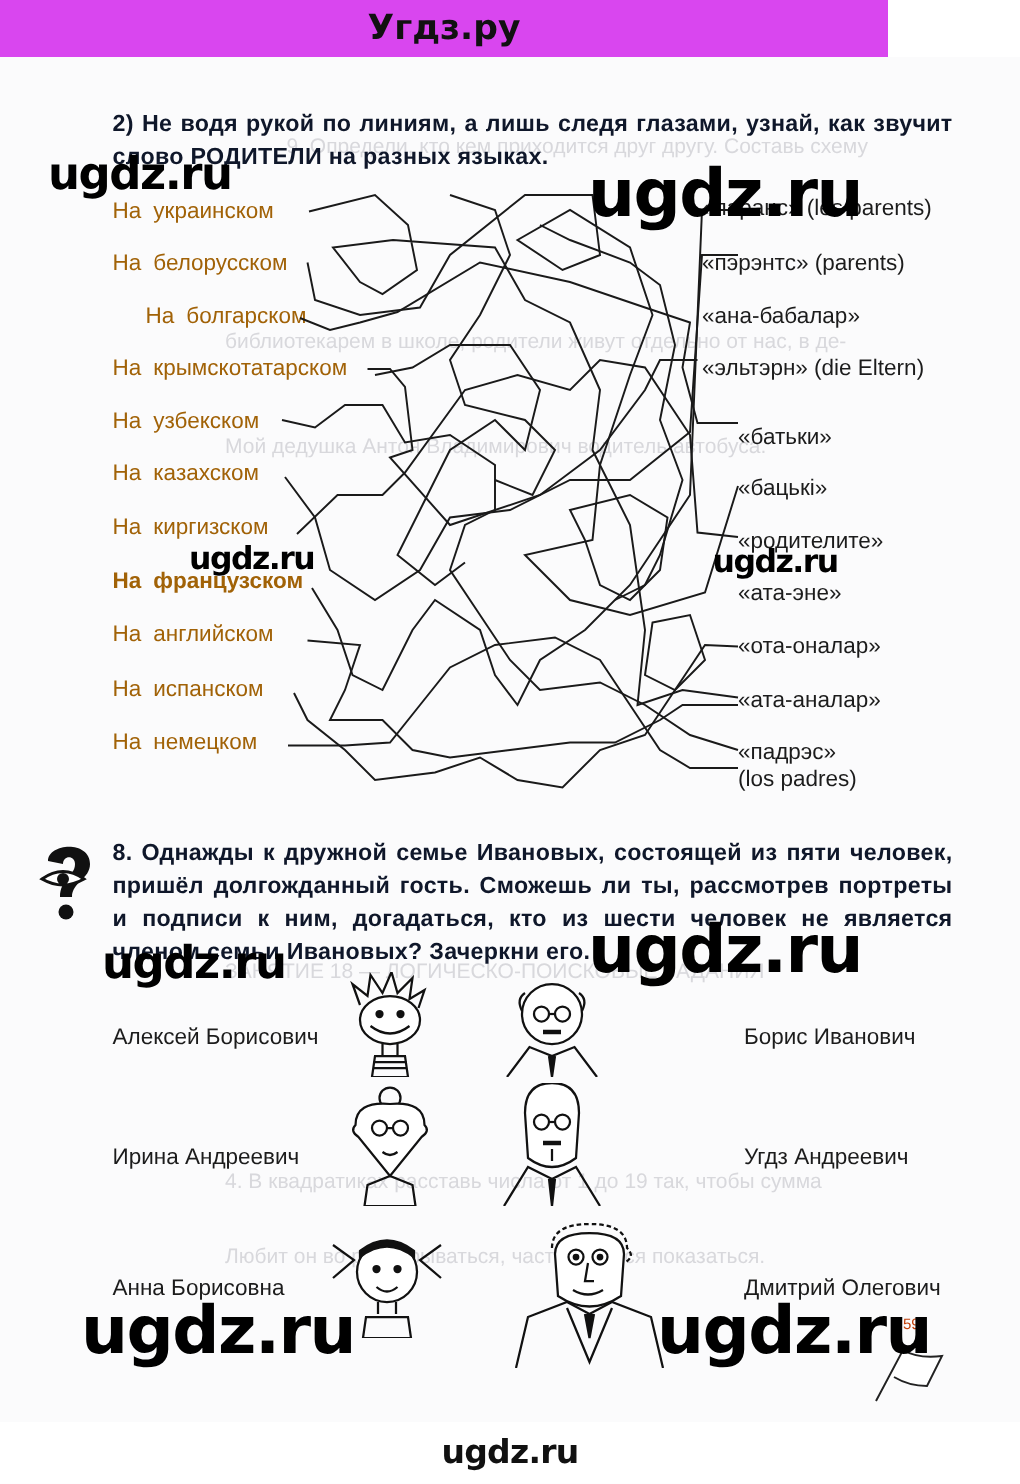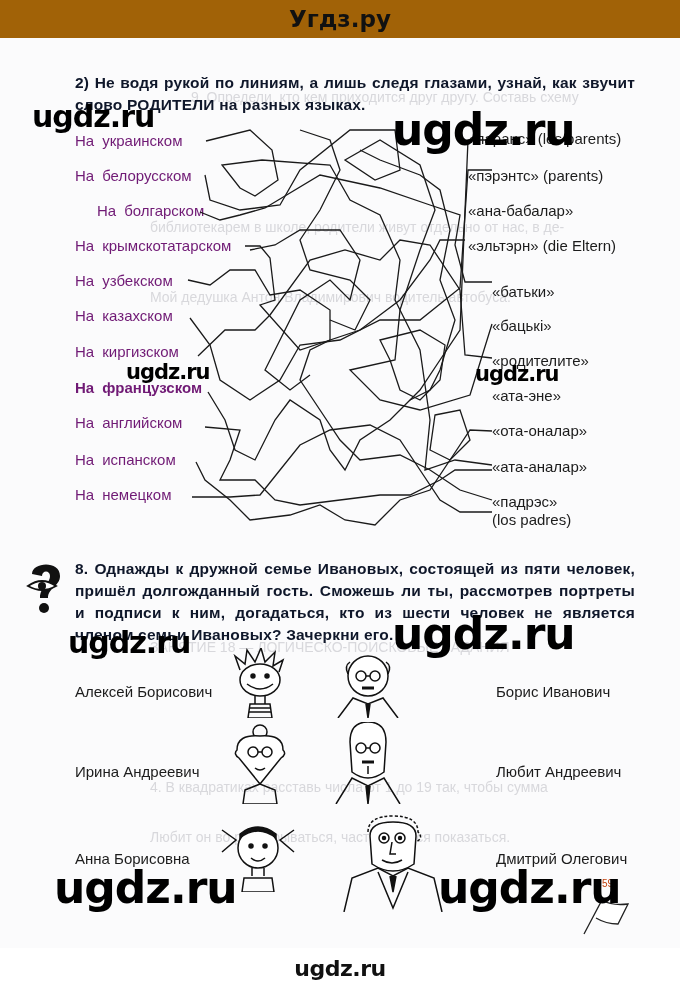--- a/index.html
+++ b/index.html
@@ -1,21 +1,21 @@
 <!DOCTYPE html>
 <html><head>
   <meta charset="utf-8">
   <style>
     * { margin: 0; padding: 0; box-sizing: border-box; }
     html, body { width: 680px; height: 989px; background: #ffffff; overflow: hidden; }
     body { position: relative; font-family: "Liberation Sans", sans-serif; color: #1a1a1a; }
 
     .site-header {
-      position: absolute; left: 0; top: 0; width: 680px; height: 38px;
-      background: #a16207; text-align: center;
+      position: absolute; left: 0; top: 0; width: 592px; height: 38px;
+      background: #d946ef; text-align: center;
     }
     .site-title {
       font-family: "DejaVu Sans", sans-serif; font-weight: bold; font-size: 23px;
       line-height: 38px; color: #111;
     }
 
     .page {
       position: absolute; left: 0; top: 38px; width: 680px; height: 910px;
       background: #fbfbfc;
     }
@@ -26,21 +26,21 @@
 
     .task-text {
       position: absolute; font-size: 15.5px; line-height: 22px; color: #0f172a;
       letter-spacing: 0.2px;
       font-weight: bold;
     }
     .task2 { left: 75px; top: 72px; width: 560px; text-align: justify; }
     .task8 { left: 75px; top: 558px; width: 560px; text-align: justify; }
 
     .lang-label {
-      position: absolute; left: 75px; font-size: 15px; color: #701a75; white-space: nowrap;
+      position: absolute; left: 75px; font-size: 15px; color: #a16207; white-space: nowrap;
     }
     .lang-label .na { margin-right: 8px; }
 
     .answer-label {
       position: absolute; left: 492px; font-size: 15px; color: #1c1c1c; white-space: nowrap; line-height: 20px;
     }
 
     .maze { position: absolute; left: 0; top: 0; width: 680px; height: 989px; pointer-events: none; }
 
     .person-name {
@@ -152,21 +152,21 @@
   <path d="M6,16 C6,4 34,2 34,18 C34,28 22,30 22,40 L14,40 C14,28 24,26 24,18 C24,12 16,12 16,18 Z" fill="#111"></path>
   <circle cx="18" cy="50" r="5" fill="#111"></circle>
   <path d="M2,28 Q16,18 30,28 Q16,36 2,28 Z" fill="#fff" stroke="#111" stroke-width="2"></path>
   <circle cx="16" cy="28" r="4" fill="#111"></circle>
 </svg>
 <div class="task-text task8">8. Однажды к дружной семье Ивановых, состоящей из пяти человек, пришёл долгожданный гость. Сможешь ли ты, рассмотрев портреты и подписи к ним, догадаться, кто из шести человек не является членом семьи Ивановых? Зачеркни его.</div>
 
 <div class="person-name" style="left:75px;top:683px;">Алексей Борисович</div>
 <div class="person-name" style="left:496px;top:683px;">Борис Иванович</div>
 <div class="person-name" style="left:75px;top:763px;">Ирина Андреевич</div>
-<div class="person-name" style="left:496px;top:763px;">Любит Андреевич</div>
+<div class="person-name" style="left:496px;top:763px;">Угдз Андреевич</div>
 <div class="person-name" style="left:75px;top:850px;">Анна Борисовна</div>
 <div class="person-name" style="left:496px;top:850px;">Дмитрий Олегович</div>
 
 <svg class="portrait" style="left:225px;top:648px;" width="70" height="70" viewBox="0 0 70 70">
   <g fill="none" stroke="#111" stroke-width="1.5">
     <path d="M15,22 L10,8 L20,16 L22,2 L30,14 L36,0 L40,14 L50,4 L48,18 L58,12 L54,24"></path>
     <ellipse cx="35" cy="32" rx="20" ry="16" fill="#fff"></ellipse>
     <circle cx="28" cy="28" r="2" fill="#111"></circle>
       <circle cx="42" cy="28" r="2" fill="#111"></circle>
     <path d="M22,36 Q35,46 48,36"></path>

